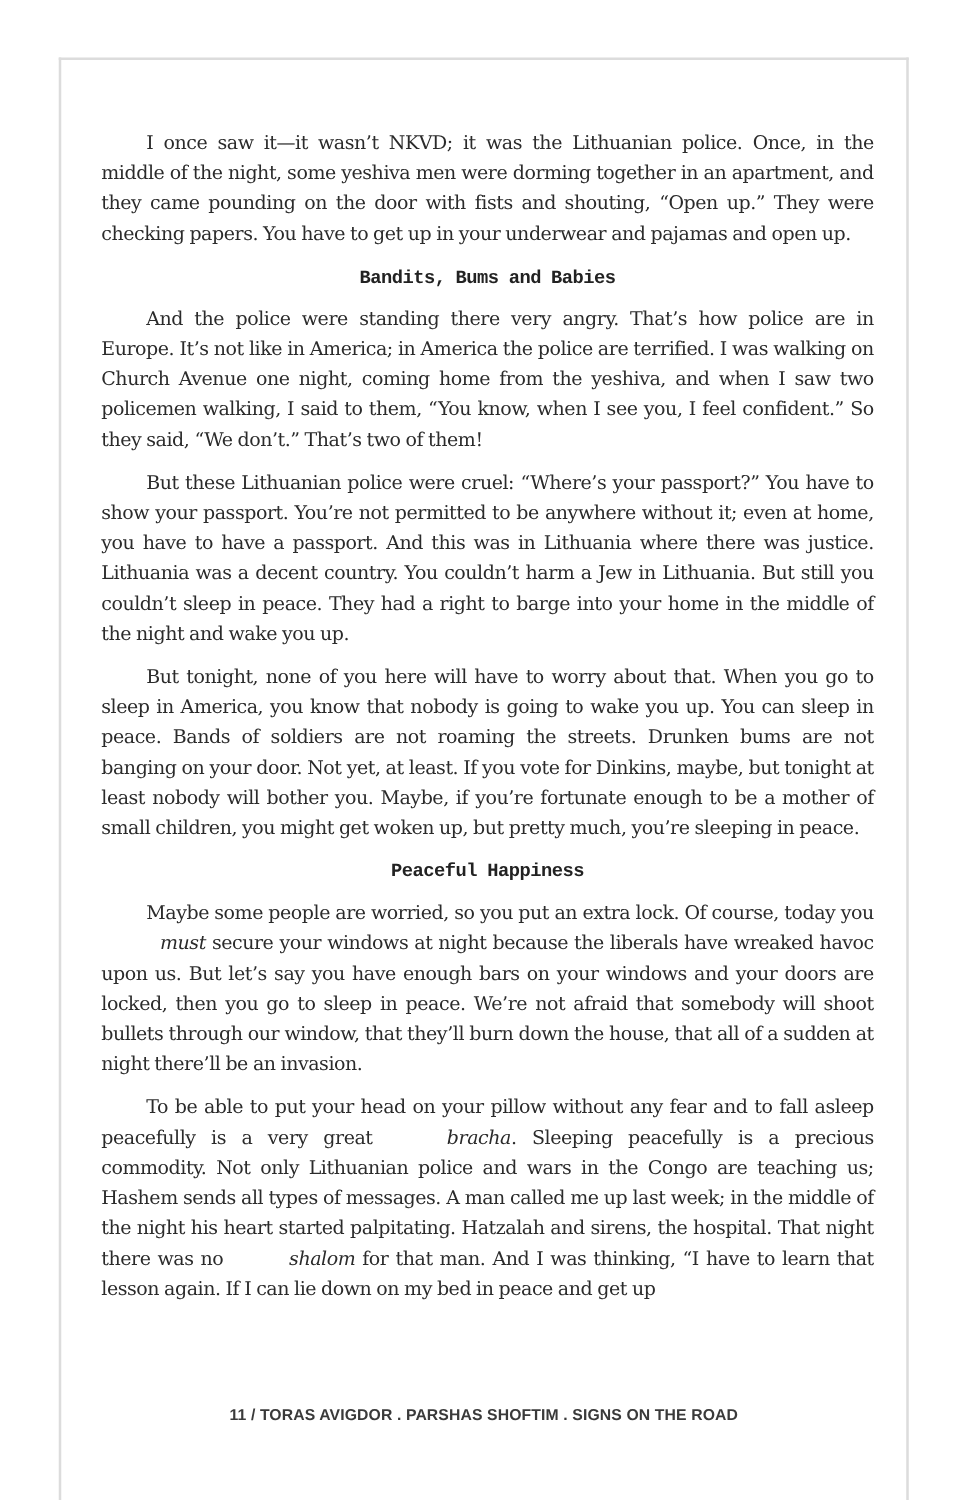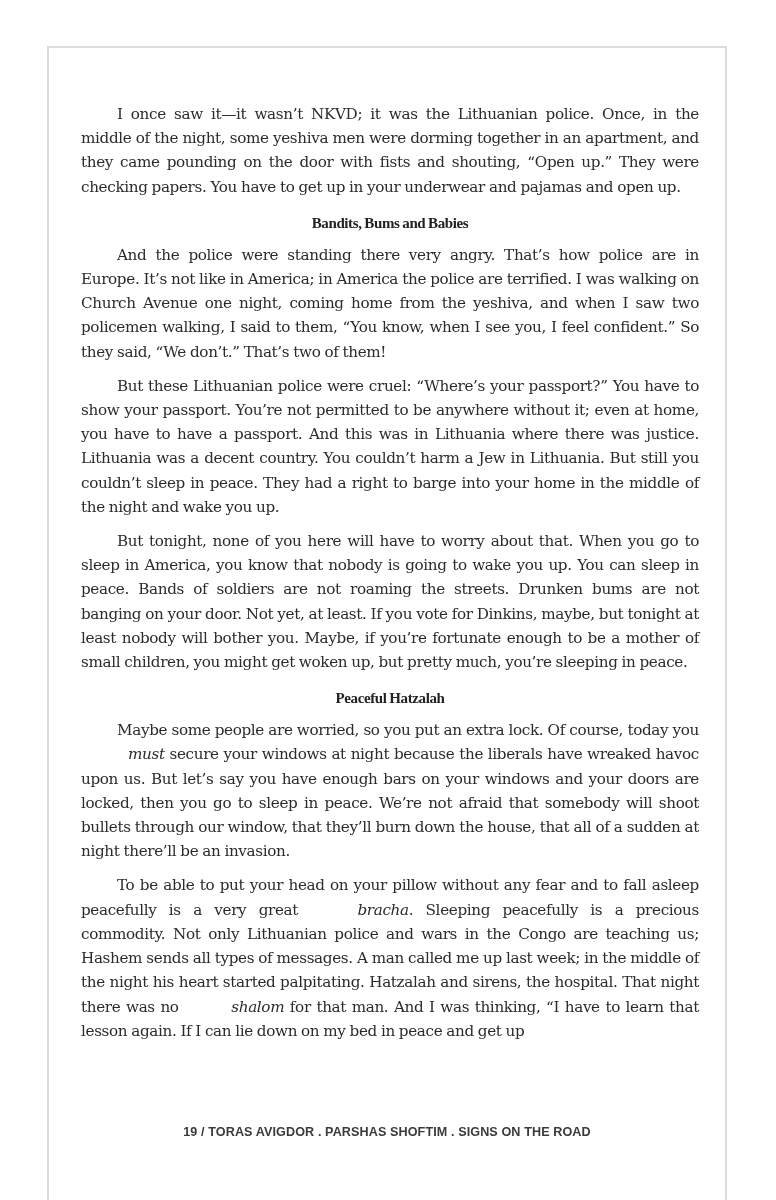--- a/index.html
+++ b/index.html
@@ -35,21 +35,21 @@
       color: #2b2b2b;
       letter-spacing: -0.35px;
       word-spacing: -0.5px;
     }
     .content p {
       margin: 0 0 10px 0;
       text-align: justify;
       text-indent: 36px;
     }
     .content h2 {
-      font-family: Liberation Serif, serif;
+      font-family: Liberation Mono, monospace;
       font-weight: bold;
       font-size: 15px;
       letter-spacing: -0.4px;
       text-align: center;
       margin: 12px 0 8px 0;
       line-height: 24px;
       color: #222222;
     }
     .content em {
       font-style: italic;
@@ -74,21 +74,21 @@
 <div class="page">
   <div class="content">
     <p>I once saw it—it wasn’t NKVD; it was the Lithuanian police. Once, in the middle of the night, some yeshiva men were dorming together in an apartment, and they came pounding on the door with fists and shouting, “Open up.” They were checking papers. You have to get up in your underwear and pajamas and open up.</p>
 
     <h2>Bandits, Bums and Babies</h2>
 
     <p>And the police were standing there very angry. That’s how police are in Europe. It’s not like in America; in America the police are terrified. I was walking on Church Avenue one night, coming home from the yeshiva, and when I saw two policemen walking, I said to them, “You know, when I see you, I feel confident.” So they said, “We don’t.” That’s two of them!</p>
     <p>But these Lithuanian police were cruel: “Where’s your passport?” You have to show your passport. You’re not permitted to be anywhere without it; even at home, you have to have a passport. And this was in Lithuania where there was justice. Lithuania was a decent country. You couldn’t harm a Jew in Lithuania. But still you couldn’t sleep in peace. They had a right to barge into your home in the middle of the night and wake you up.</p>
     <p>But tonight, none of you here will have to worry about that. When you go to sleep in America, you know that nobody is going to wake you up. You can sleep in peace. Bands of soldiers are not roaming the streets. Drunken bums are not banging on your door. Not yet, at least. If you vote for Dinkins, maybe, but tonight at least nobody will bother you. Maybe, if you’re fortunate enough to be a mother of small children, you might get woken up, but pretty much, you’re sleeping in peace.</p>
 
-    <h2>Peaceful Hatzalah</h2>
+    <h2>Peaceful Happiness</h2>
 
     <p><span>Maybe some people are worried, so you put an extra lock. Of course, today you </span><em>must</em><span> secure your windows at night because the liberals have wreaked havoc upon us. But let’s say you have enough bars on your windows and your doors are locked, then you go to sleep in peace. We’re not afraid that somebody will shoot bullets through our window, that they’ll burn down the house, that all of a sudden at night there’ll be an invasion.</span></p>
 
     <p><span>To be able to put your head on your pillow without any fear and to fall asleep peacefully is a very great </span><em>bracha</em><span>. Sleeping peacefully is a precious commodity. Not only Lithuanian police and wars in the Congo are teaching us; Hashem sends all types of messages. A man called me up last week; in the middle of the night his heart started palpitating. Hatzalah and sirens, the hospital. That night there was no </span><em>shalom</em><span> for that man. And I was thinking, “I have to learn that lesson again. If I can lie down on my bed in peace and get up</span></p>
   </div>
 
-  <div class="footer">19 / TORAS AVIGDOR . PARSHAS SHOFTIM . SIGNS ON THE ROAD</div>
+  <div class="footer">11 / TORAS AVIGDOR . PARSHAS SHOFTIM . SIGNS ON THE ROAD</div>
 </div>
 
 </body></html>

